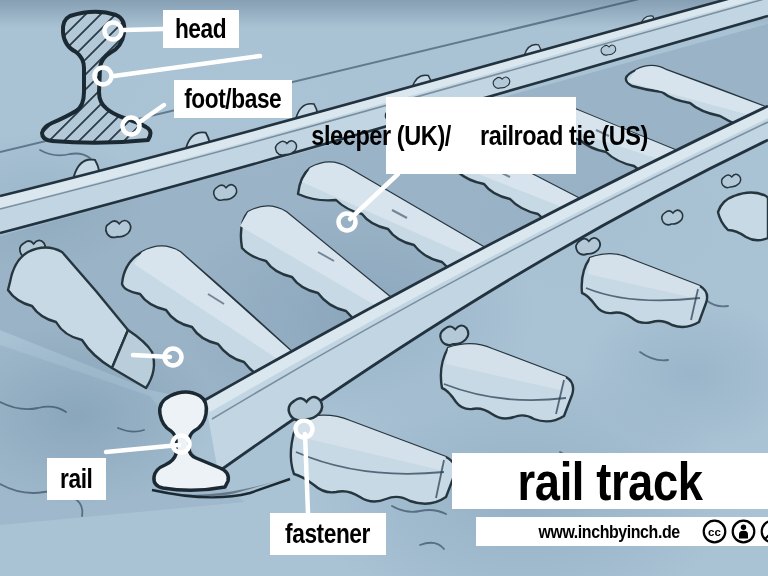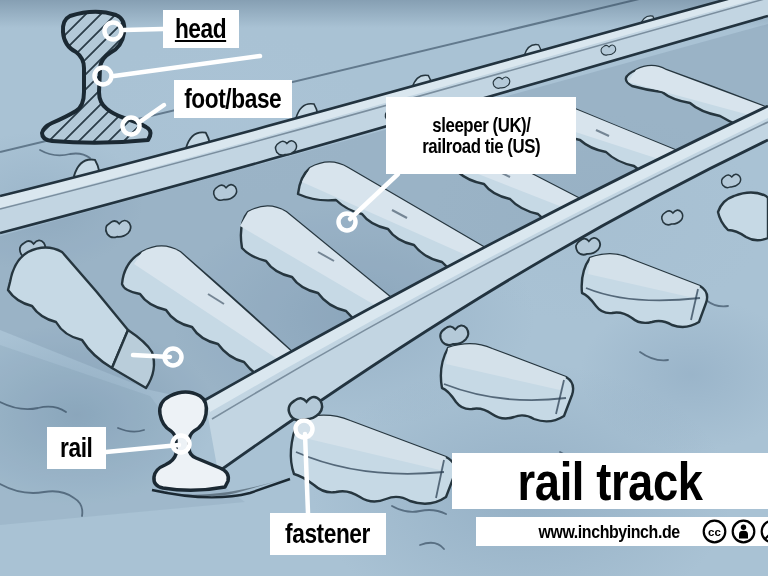--- a/index.html
+++ b/index.html
@@ -18,21 +18,21 @@
       radial-gradient(150px 100px at 5% 35%, rgba(125,155,180,.30), transparent 70%);
   }
   .scene svg.art{position:absolute;left:0;top:0;}
   .label{
     position:absolute;background:#fff;color:#000;
     display:flex;align-items:center;justify-content:center;
     font-weight:700;line-height:1.05;white-space:nowrap;
   }
   .label .cond{display:inline-block;transform:scaleX(.84);letter-spacing:-.5px;}
   .lab-sm{font-size:27px;}
-  .lab-2line{font-size:20px;flex-direction:column;}
+  .lab-2line{font-size:28px;flex-direction:row;}
   .titlebar{font-size:54px;}
   .urlbar{font-size:19px;justify-content:flex-end;gap:9px;padding-right:7px;box-sizing:border-box;}
   .urlbar .icons{display:flex;gap:4px;align-items:flex-end;}
   .urlbar svg{display:block;}
 </style>
 </head>
 <body>
 
 <div class="scene">
 
@@ -196,31 +196,31 @@
       <circle cx="113" cy="31" r="8.5"></circle>
       <circle cx="103" cy="76" r="8.5"></circle>
       <circle cx="131" cy="126" r="8.5"></circle>
       <circle cx="347" cy="222" r="8.5"></circle>
       <circle cx="173" cy="357" r="8.5"></circle>
       <circle cx="181" cy="444" r="8.5"></circle>
       <circle cx="304" cy="429" r="8.5"></circle>
     </g>
   </svg>
 
-  <div class="label lab-sm" style="left:163px;top:10px;width:76px;height:38px;text-decoration:underline;">
+  <div class="label lab-sm" style="left:163px;top:10px;width:76px;height:38px;">
     <span class="cond">head</span>
   </div>
   <div class="label lab-sm" style="left:162px;top:80px;width:118px;height:38px;margin-left:12px;">
     <span class="cond">foot/base</span>
   </div>
   <div class="label lab-2line" style="left:386px;top:97px;width:190px;height:77px;">
     <span class="cond">sleeper (UK)/</span>
     <span class="cond">railroad tie (US)</span>
   </div>
-  <div class="label lab-sm" style="left:47px;top:427px;width:59px;height:42px;">
+  <div class="label lab-sm" style="left:47px;top:458px;width:59px;height:42px;">
     <span class="cond">rail</span>
   </div>
   <div class="label lab-sm" style="left:270px;top:513px;width:116px;height:42px;">
     <span class="cond">fastener</span>
   </div>
 
   <div class="label titlebar" style="left:452px;top:453px;width:316px;height:56px;">
     <span class="cond">rail track</span>
   </div>
   <div class="label urlbar" style="left:476px;top:517px;width:316px;height:29px;">

